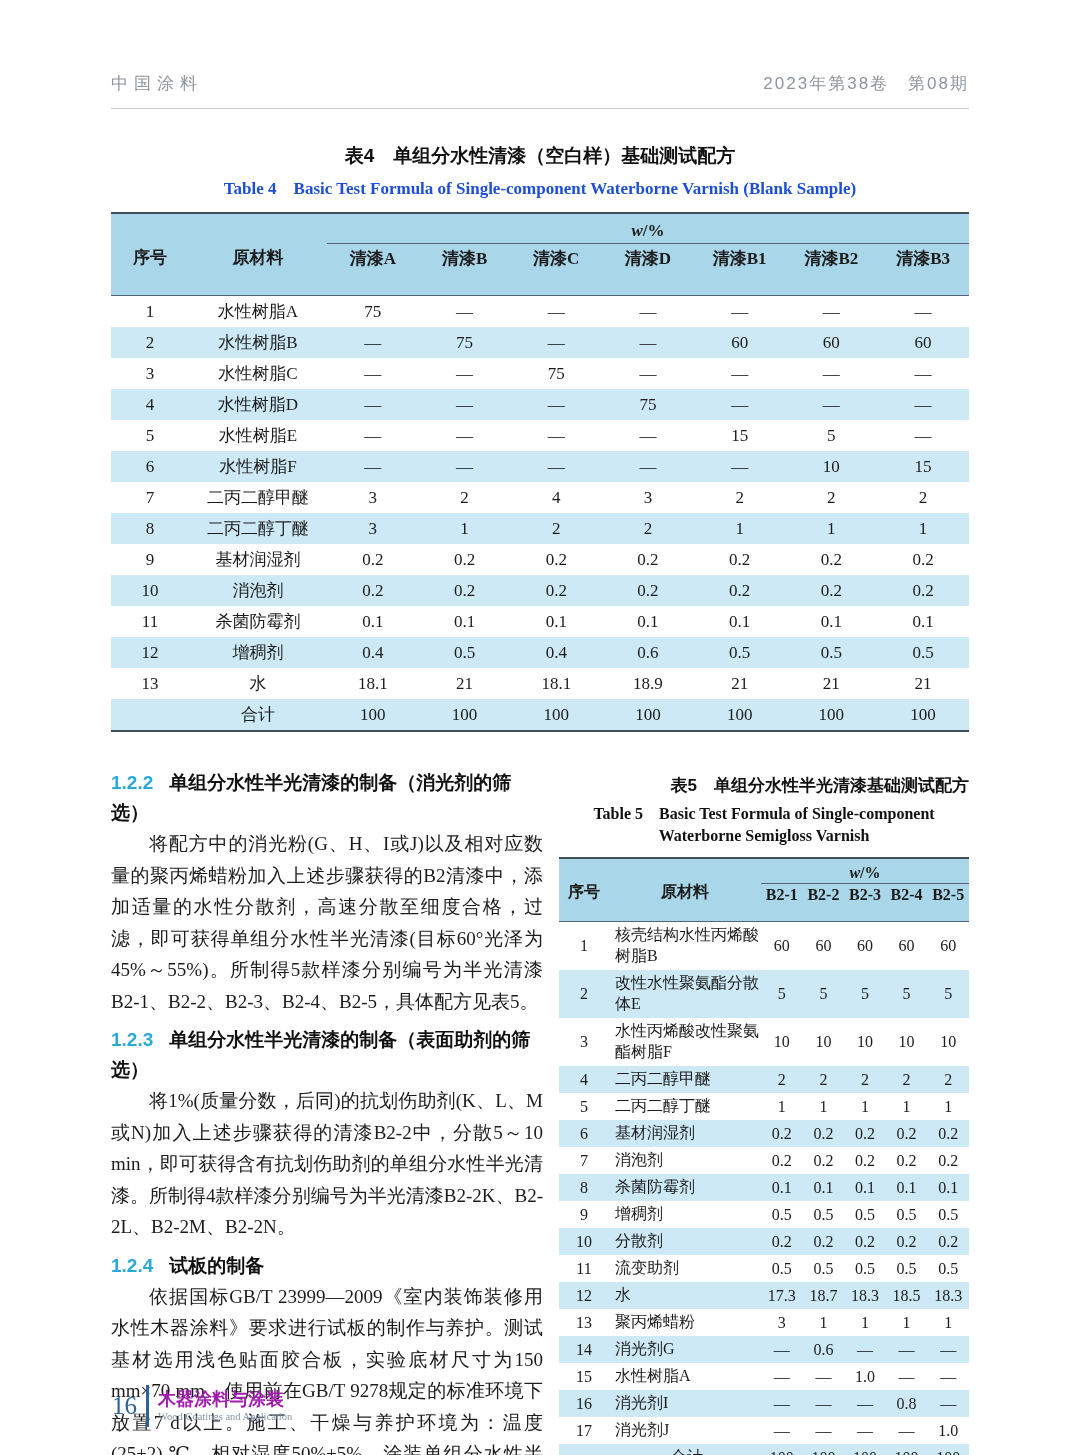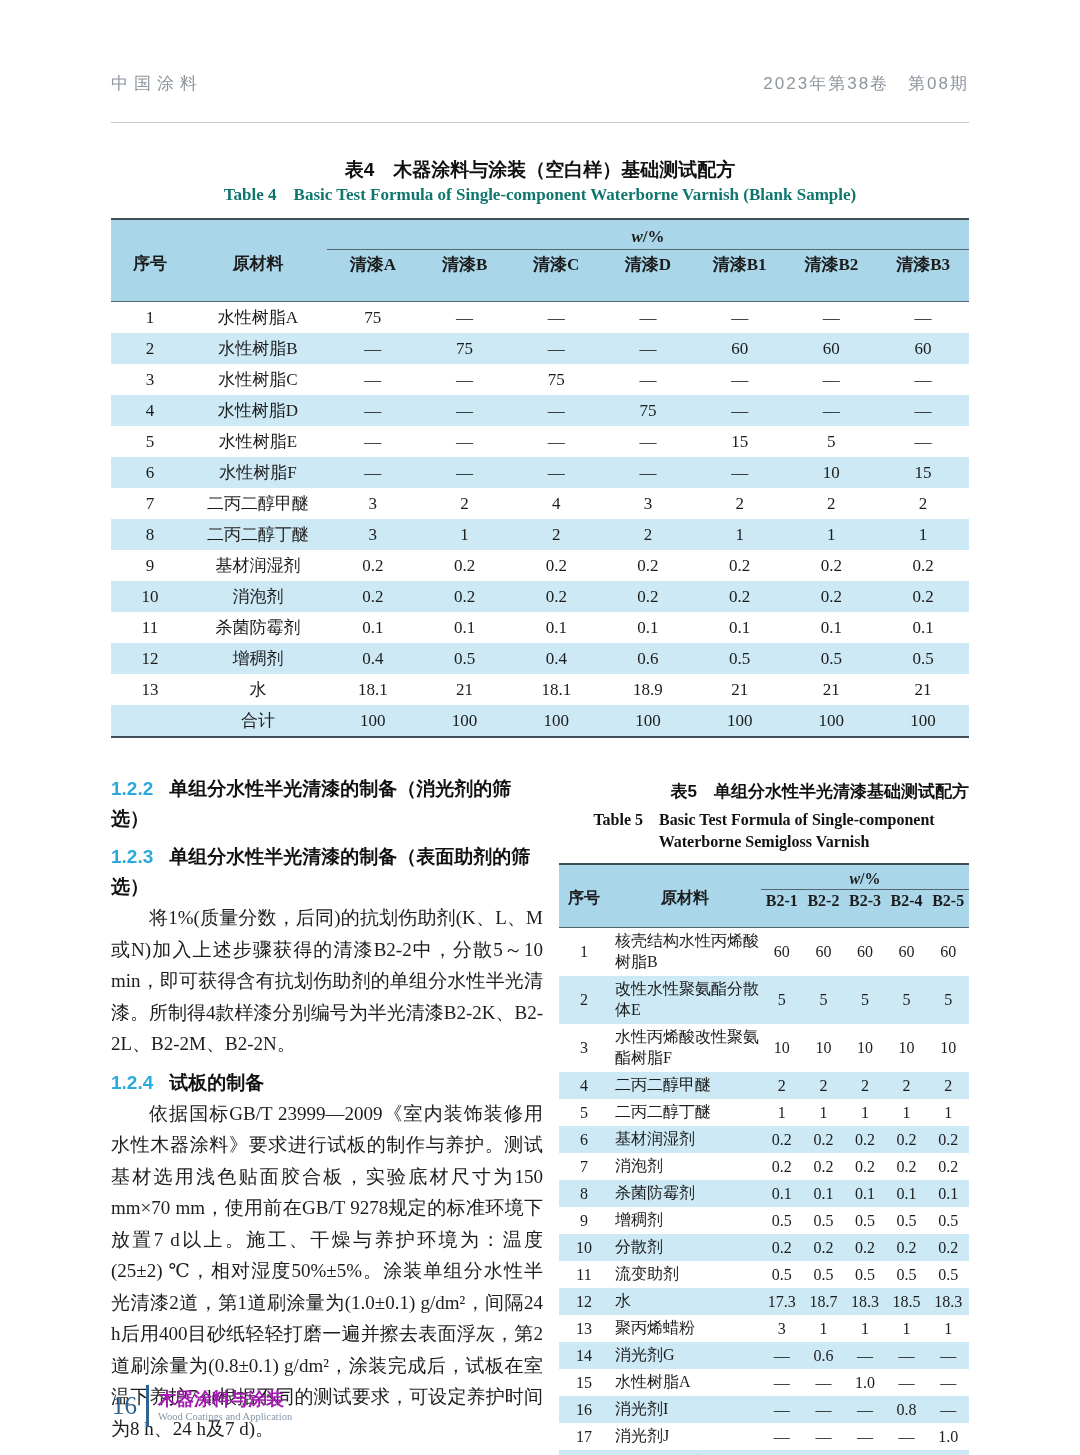--- a/index.html
+++ b/index.html
@@ -6,35 +6,35 @@
   body { background:#e8e8e8; font-family:"Liberation Serif","DejaVu Serif",serif; }
   .page {
     position:relative; width:1080px; height:1455px; margin:0 auto;
     background:#ffffff; color:#1c1c1c; overflow:hidden;
   }
   .content { width:858px; margin:0 auto; }
 
   
   .page-header {
     display:flex; justify-content:space-between; align-items:flex-end;
-    margin-top:72px; padding-bottom:27px; border-bottom:1px solid #c3c9cf;
+    margin-top:72px; padding-bottom:13px; border-bottom:1px solid #c3c9cf;
     font-family:"Liberation Sans","DejaVu Sans",sans-serif;
     color:#8d959d; font-size:17px;
   }
   .journal-name { letter-spacing:6px; }
   .issue-info { letter-spacing:2px; }
 
   
   .tbl-title-cn {
     text-align:center; font-family:"Liberation Sans","DejaVu Sans",sans-serif;
     font-weight:bold; font-size:19px; margin-top:34px; color:#111;
   }
   .tbl-title-en {
     text-align:center; font-family:"Liberation Serif","DejaVu Serif",serif;
-    font-weight:bold; font-size:17px; color:#0f766e;
+    font-weight:bold; font-size:17px; margin-top:8px; color:#1d4ed8;
   }
 
   
   table { border-collapse:collapse; table-layout:fixed; }
   thead th { background:#a9d6e9; font-weight:bold; }
   tbody tr:nth-child(even) td { background:#cde9f5; }
   td, th { text-align:center; vertical-align:middle; }
   .wpercent { font-style:normal; }
   .wpercent .w-it { font-style:italic; }
 
@@ -105,21 +105,21 @@
 
 <div class="page">
   <div class="content">
 
     <div class="page-header">
       <span class="journal-name">中国涂料</span>
       <span class="issue-info">2023年第38卷　第08期</span>
     </div>
 
     <div>
-      <div class="tbl-title-cn">表4　木器涂料与涂装（空白样）基础测试配方</div>
+      <div class="tbl-title-cn">表4　单组分水性清漆（空白样）基础测试配方</div>
       <div class="tbl-title-en">Table 4　Basic Test Formula of Single-component Waterborne Varnish (Blank Sample)</div>
 
       <table class="t4">
         <colgroup>
           <col style="width:78px">
             <col style="width:138px">
           <col>
             <col>
             <col>
             <col>
@@ -300,20 +300,21 @@
             </tr>
           </tbody>
       </table>
     </div>
 
     <div class="two-col">
       <div class="col-left">
         <div class="sec-head">
           <span class="sec-num">1.2.2</span><span>单组分水性半光清漆的制备（消光剂的筛选）</span>
         </div>
+        <p class="para">将配方中的消光粉(G、H、I或J)以及相对应数量的聚丙烯蜡粉加入上述步骤获得的B2清漆中，添加适量的水性分散剂，高速分散至细度合格，过滤，即可获得单组分水性半光清漆(目标60°光泽为45%～55%)。所制得5款样漆分别编号为半光清漆B2-1、B2-2、B2-3、B2-4、B2-5，具体配方见表5。</p>
 
         <div class="sec-head">
           <span class="sec-num">1.2.3</span><span>单组分水性半光清漆的制备（表面助剂的筛选）</span>
         </div>
         <p class="para">将1%(质量分数，后同)的抗划伤助剂(K、L、M或N)加入上述步骤获得的清漆B2-2中，分散5～10 min，即可获得含有抗划伤助剂的单组分水性半光清漆。所制得4款样漆分别编号为半光清漆B2-2K、B2-2L、B2-2M、B2-2N。</p>
 
         <div class="sec-head">
           <span class="sec-num">1.2.4</span><span>试板的制备</span>
         </div>
         <p class="para">依据国标GB/T 23999—2009《室内装饰装修用水性木器涂料》要求进行试板的制作与养护。测试基材选用浅色贴面胶合板，实验底材尺寸为150 mm×70 mm，使用前在GB/T 9278规定的标准环境下放置7 d以上。施工、干燥与养护环境为：温度(25±2) ℃，相对湿度50%±5%。涂装单组分水性半光清漆2道，第1道刷涂量为(1.0±0.1) g/dm²，间隔24 h后用400目砂纸轻轻打磨一遍并擦去表面浮灰，第2道刷涂量为(0.8±0.1) g/dm²，涂装完成后，试板在室温下养护7 d(根据不同的测试要求，可设定养护时间为8 h、24 h及7 d)。</p>

